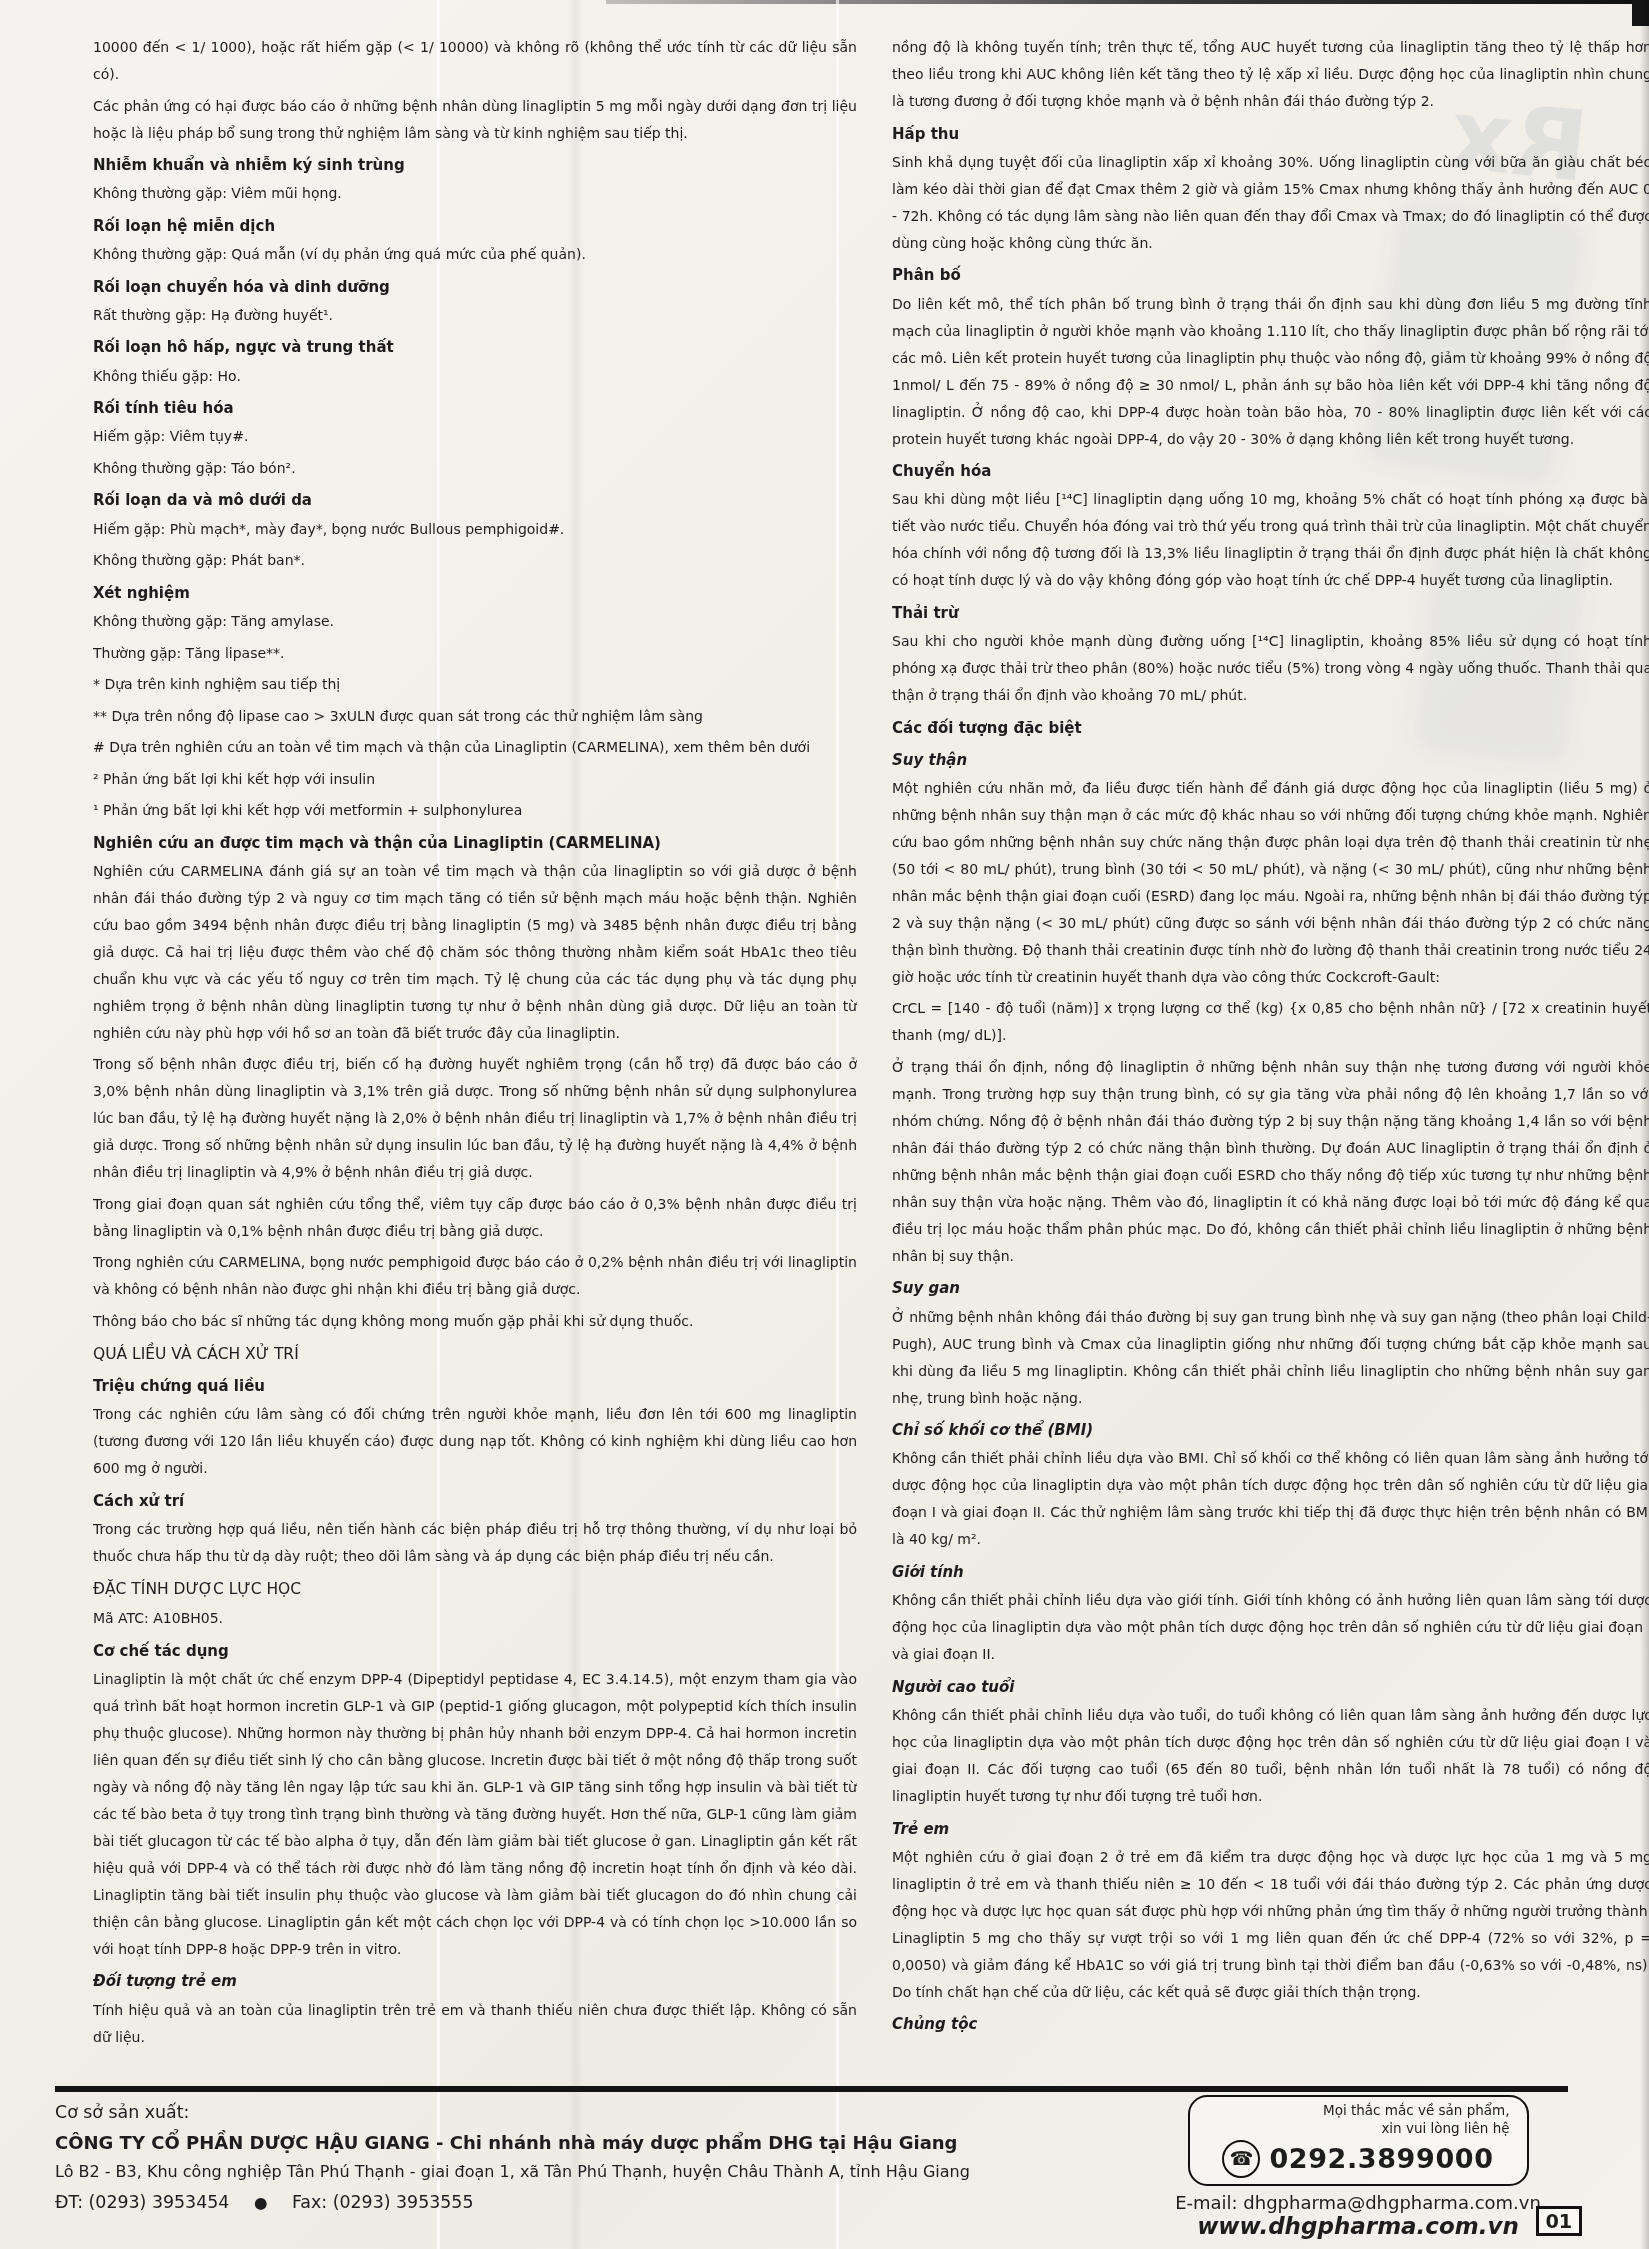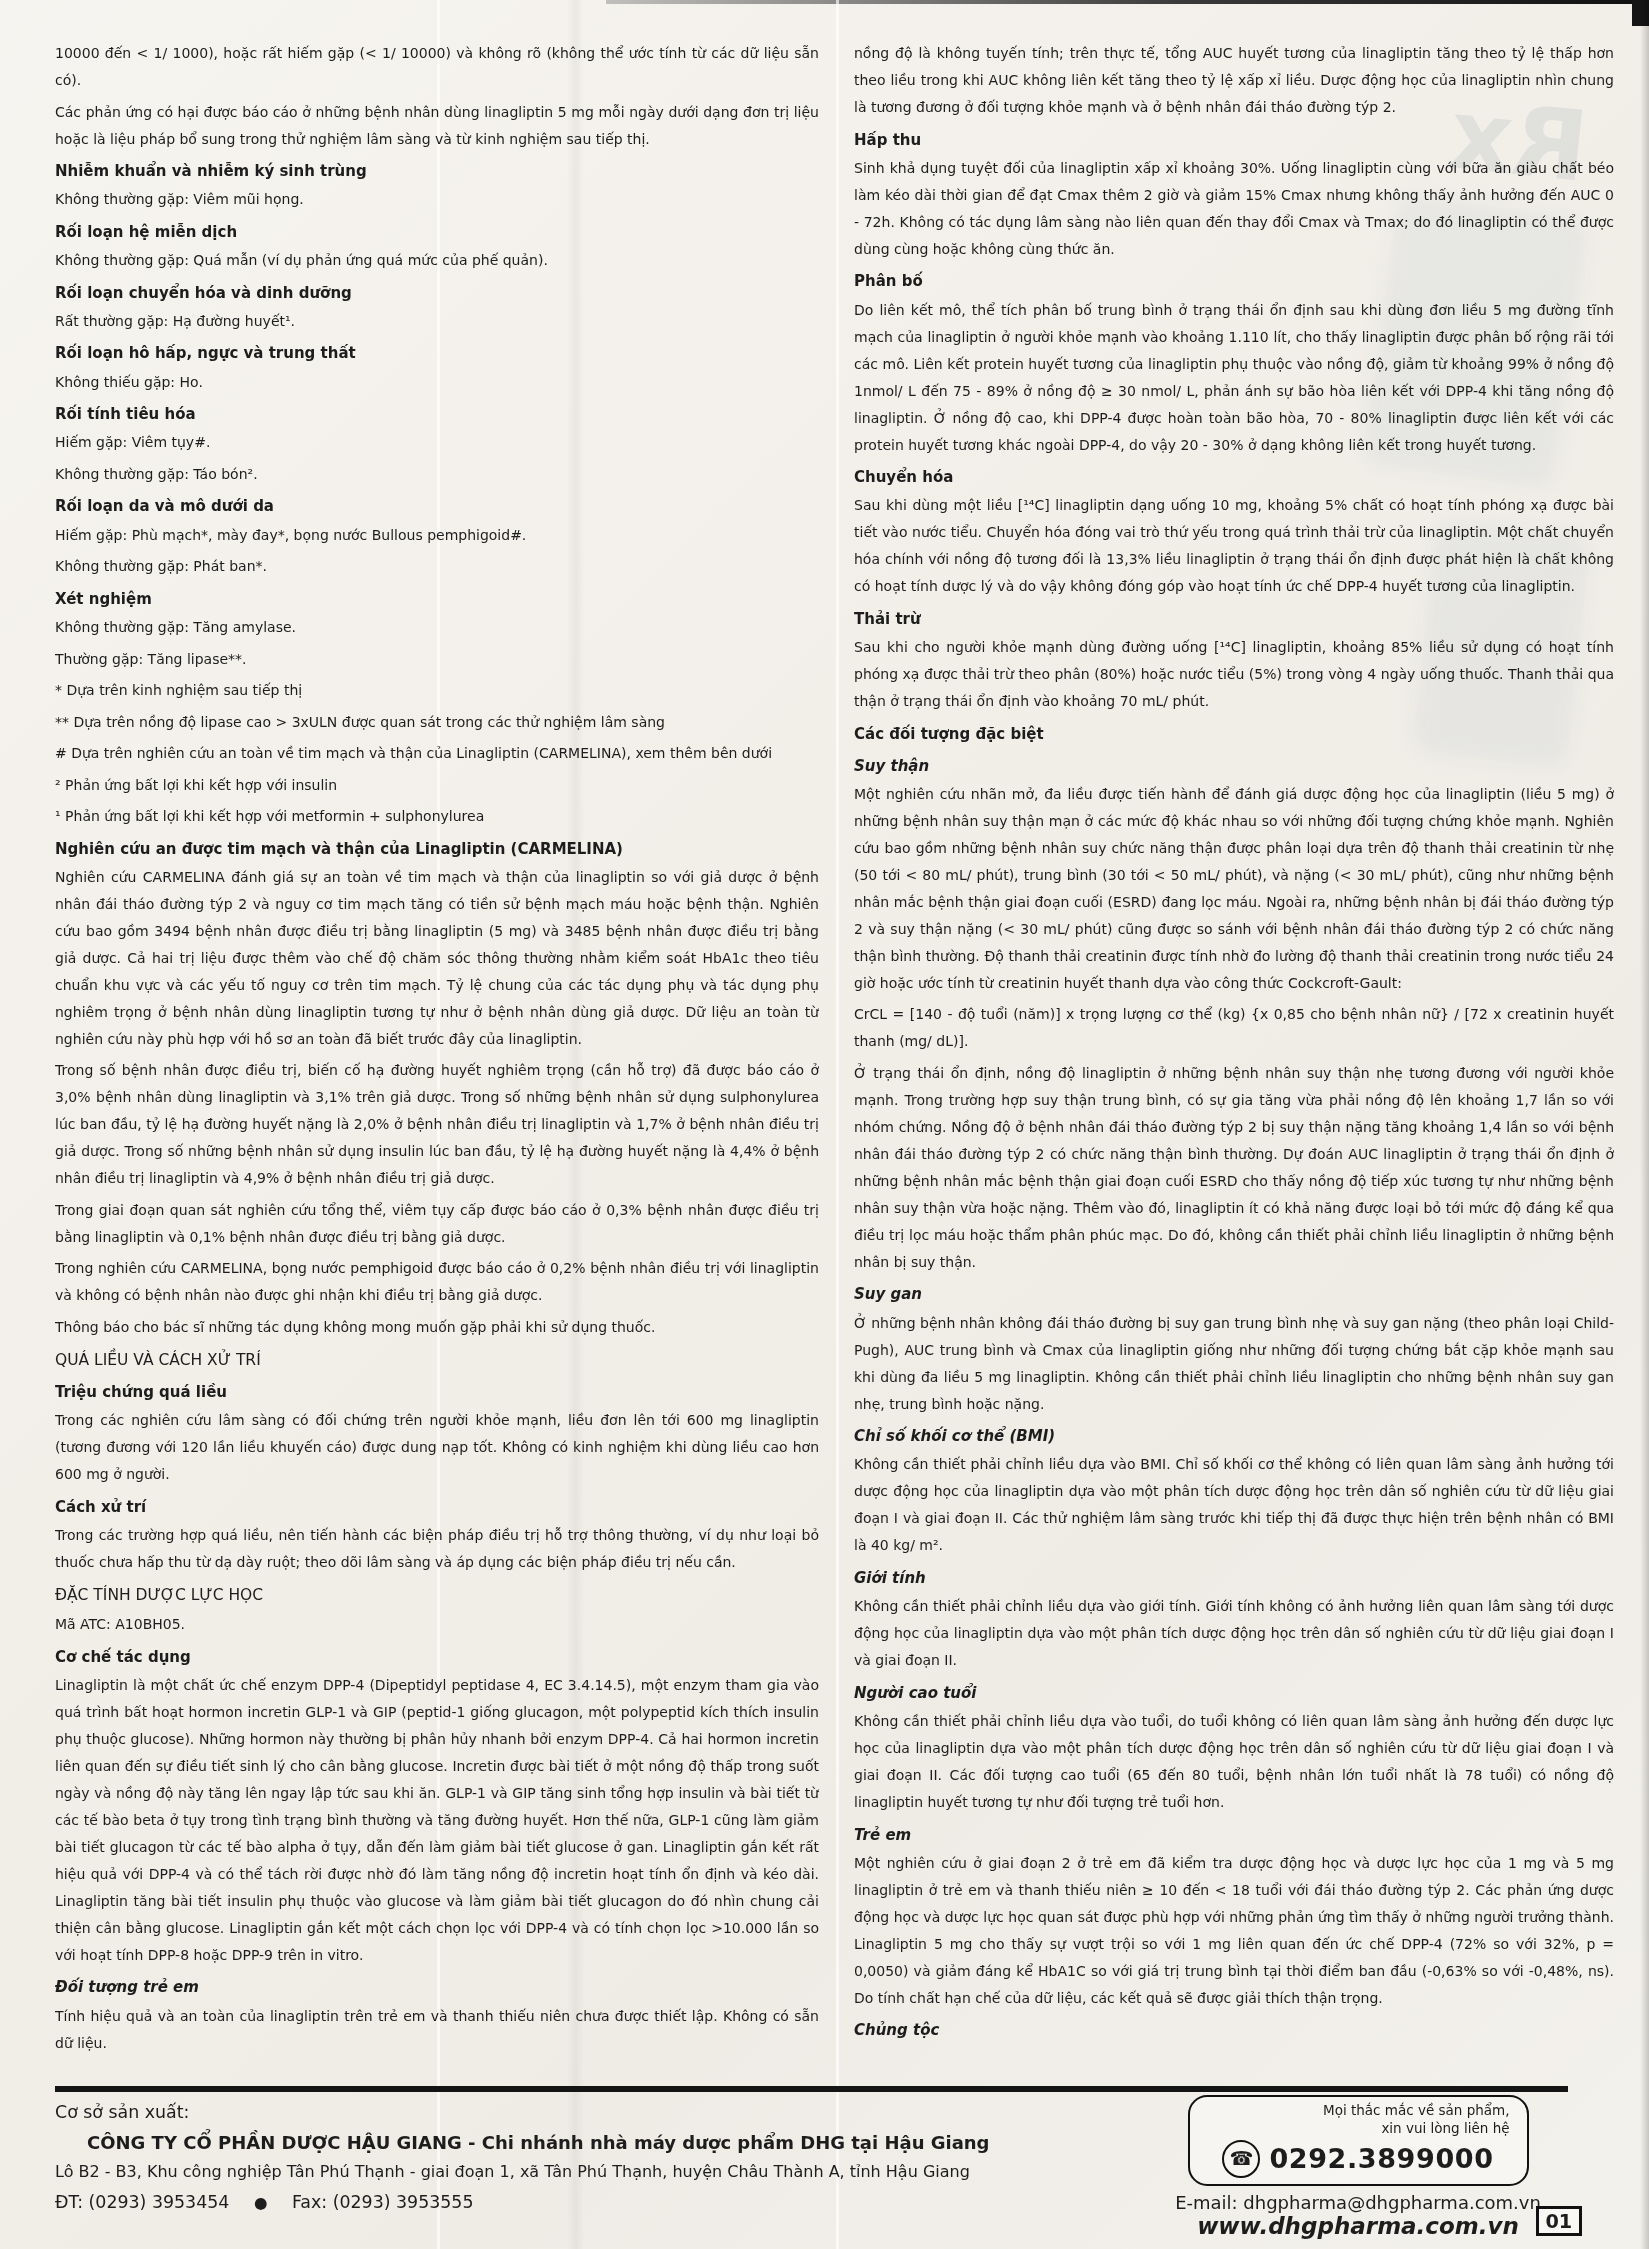--- a/index.html
+++ b/index.html
@@ -20,33 +20,33 @@
     background:linear-gradient(to right,rgba(0,0,0,0),rgba(0,0,0,.045),rgba(0,0,0,0));}
   .ghost-rx{
     position:absolute;left:1450px;top:84px;font-size:97px;font-weight:bold;
     color:rgba(96,116,136,.12);transform:scaleX(-1) rotate(-6deg);
   }
   .ghost-blob{position:absolute;background:rgba(140,160,180,.10);filter:blur(10.3px);border-radius:19.3px;}
   .gb1{left:1379px;top:206px;width:193px;height:271px;transform:rotate(8deg);}
   .gb2{left:1424px;top:528px;width:155px;height:232px;transform:rotate(6deg);}
 
   
-  .col{position:absolute;top:40px;height:2026px;overflow:hidden;}
+  .col{position:absolute;top:34px;height:2026px;overflow:hidden;margin-left:38px;}
   #col-left{left:55px;width:764px;}
   #col-right{left:854px;width:760px;}
   .col p,.col div{margin:0 0 4.5px 0;font-size:14px;line-height:27px;text-align:justify;}
   .col .h2{font-weight:normal;font-size:15.5px;line-height:28px;margin:5.2px 0 1.9px;text-align:left;}
   .col .h3{font-weight:bold;font-size:15px;line-height:28px;margin:3.9px 0 1.3px;text-align:left;}
   .col .h3i{font-weight:bold;font-style:italic;font-size:15px;line-height:28px;margin:3.9px 0 1.3px;text-align:left;}
 
   
   #footer-rule{position:absolute;left:55px;top:2086px;width:1513px;height:5.8px;background:#141414;}
   #footer-left{position:absolute;left:55px;top:2102px;width:1153px;}
   .f-label{font-size:17.4px;margin-bottom:10.3px;}
-  .f-company{font-size:18px;font-weight:bold;white-space:nowrap;margin-bottom:9px;margin-left:32px;}
+  .f-company{font-size:18px;font-weight:bold;white-space:nowrap;margin-bottom:9px;}
   .f-address{font-size:16px;white-space:nowrap;margin-bottom:10.3px;}
   .f-phone{font-size:17.4px;}
   .f-phone .dot{display:inline-block;margin:0 24.5px;font-size:15.5px;}
   #footer-right{position:absolute;left:1139px;top:2095px;width:438px;display:flex;flex-direction:column;align-items:center;}
   .contact-badge{
     border:2.6px solid #111;border-radius:19.3px;padding:5.2px 17px 6.4px;text-align:right;min-width:303px;
     background:rgba(255,255,255,.4);
   }
   .cb-line{font-size:13.5px;line-height:17.4px;}
   .cb-row{display:flex;align-items:center;justify-content:center;gap:9px;margin-top:2.6px;}

